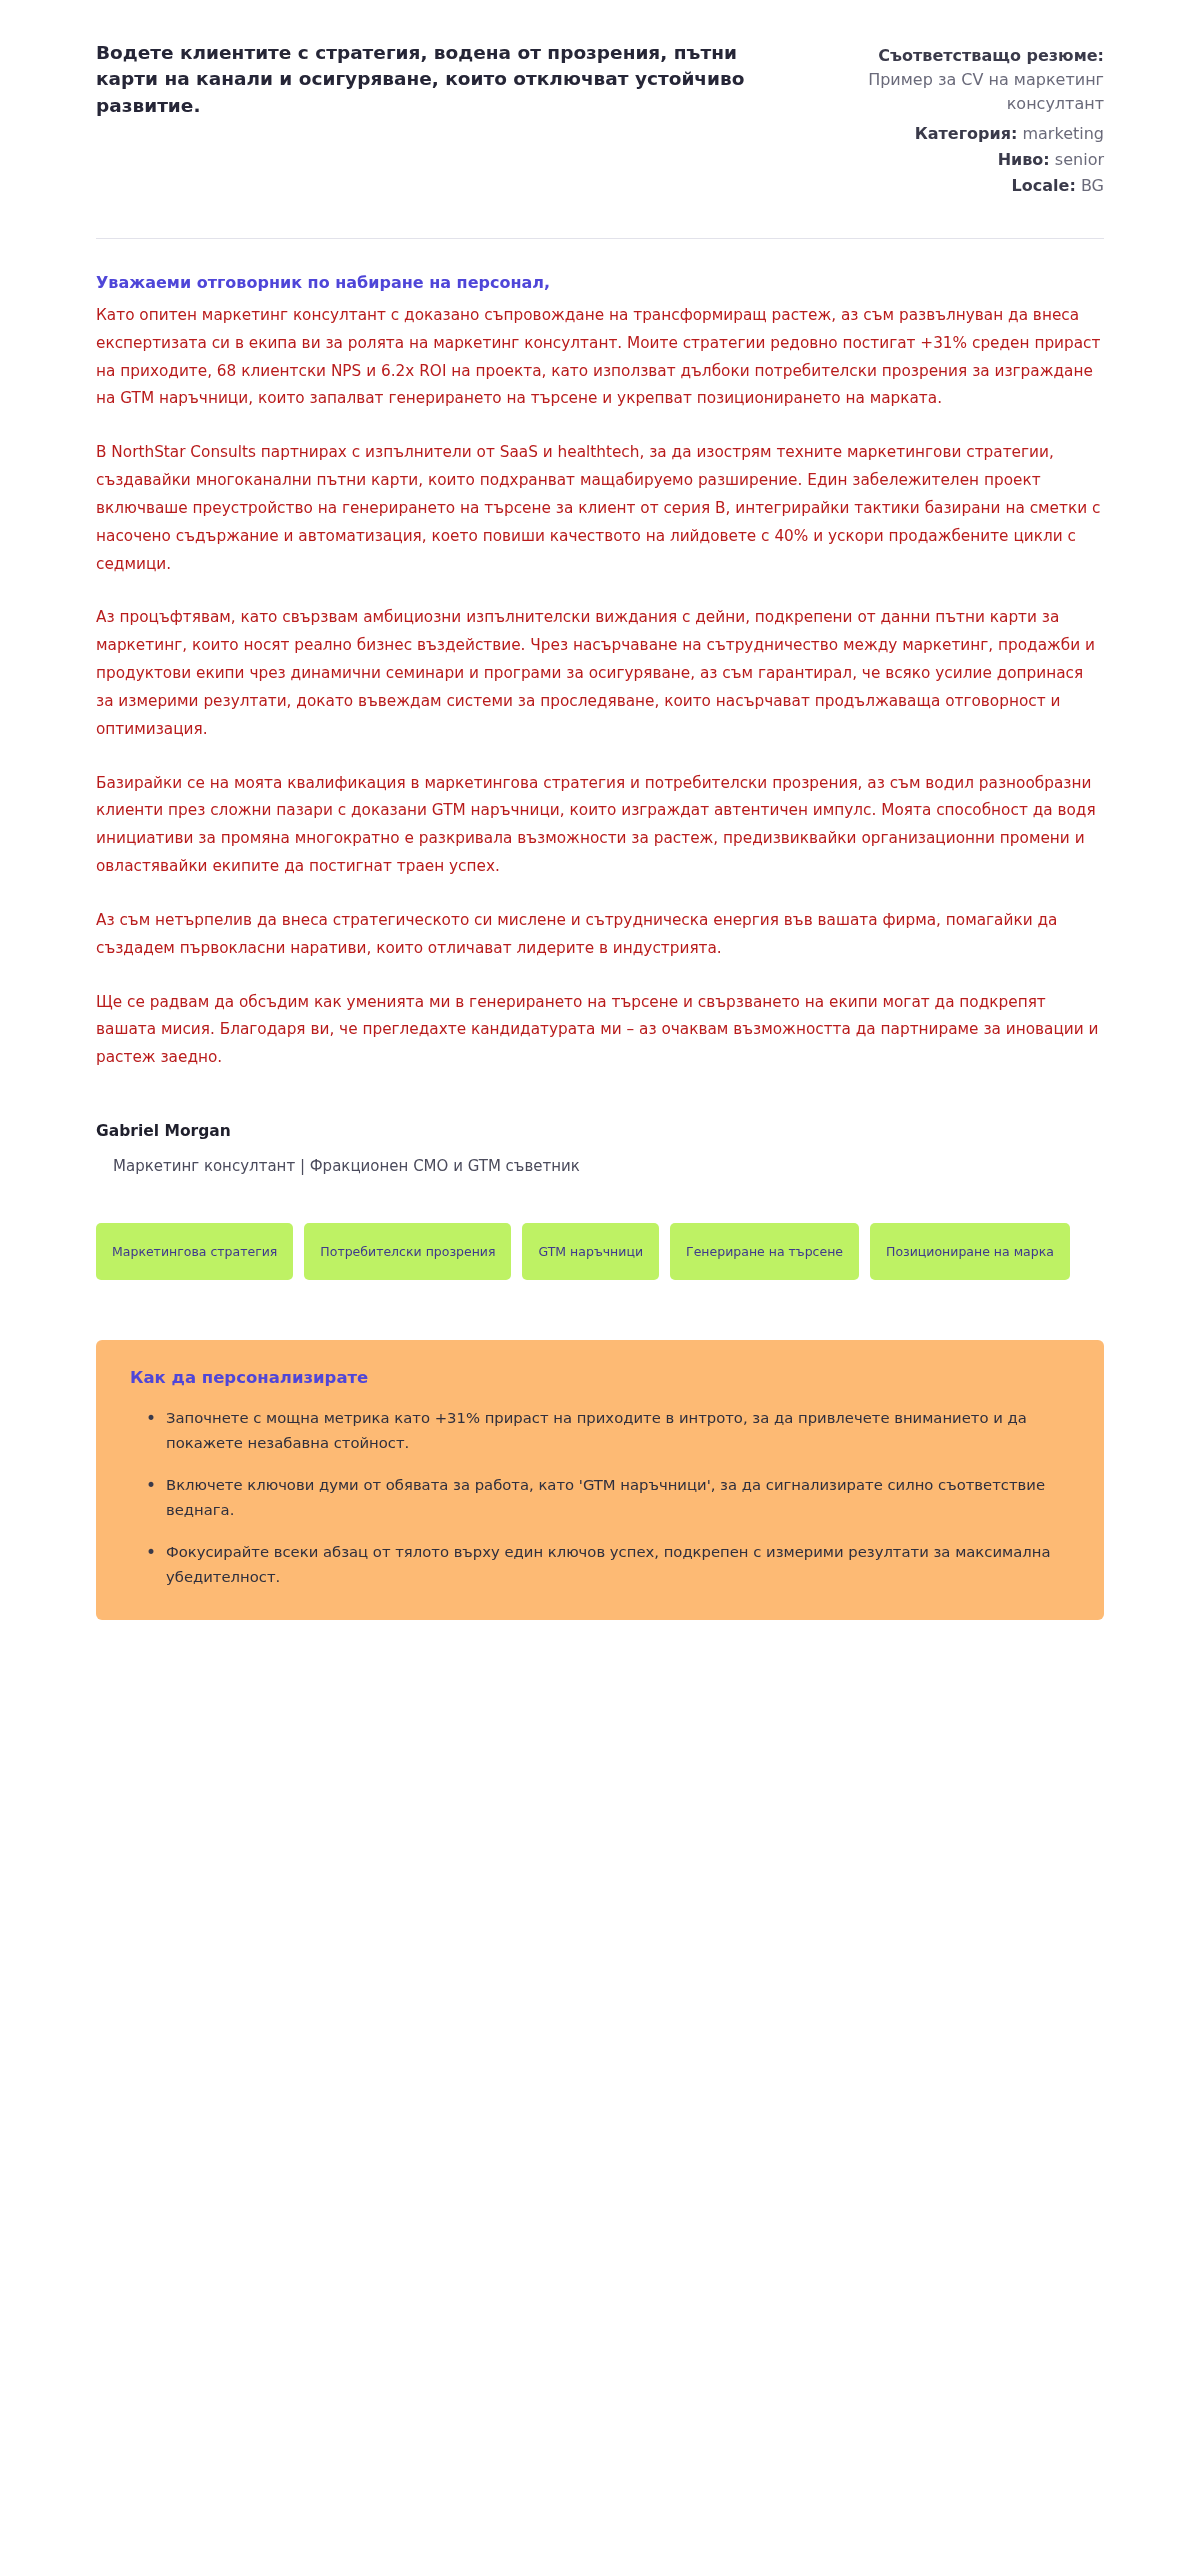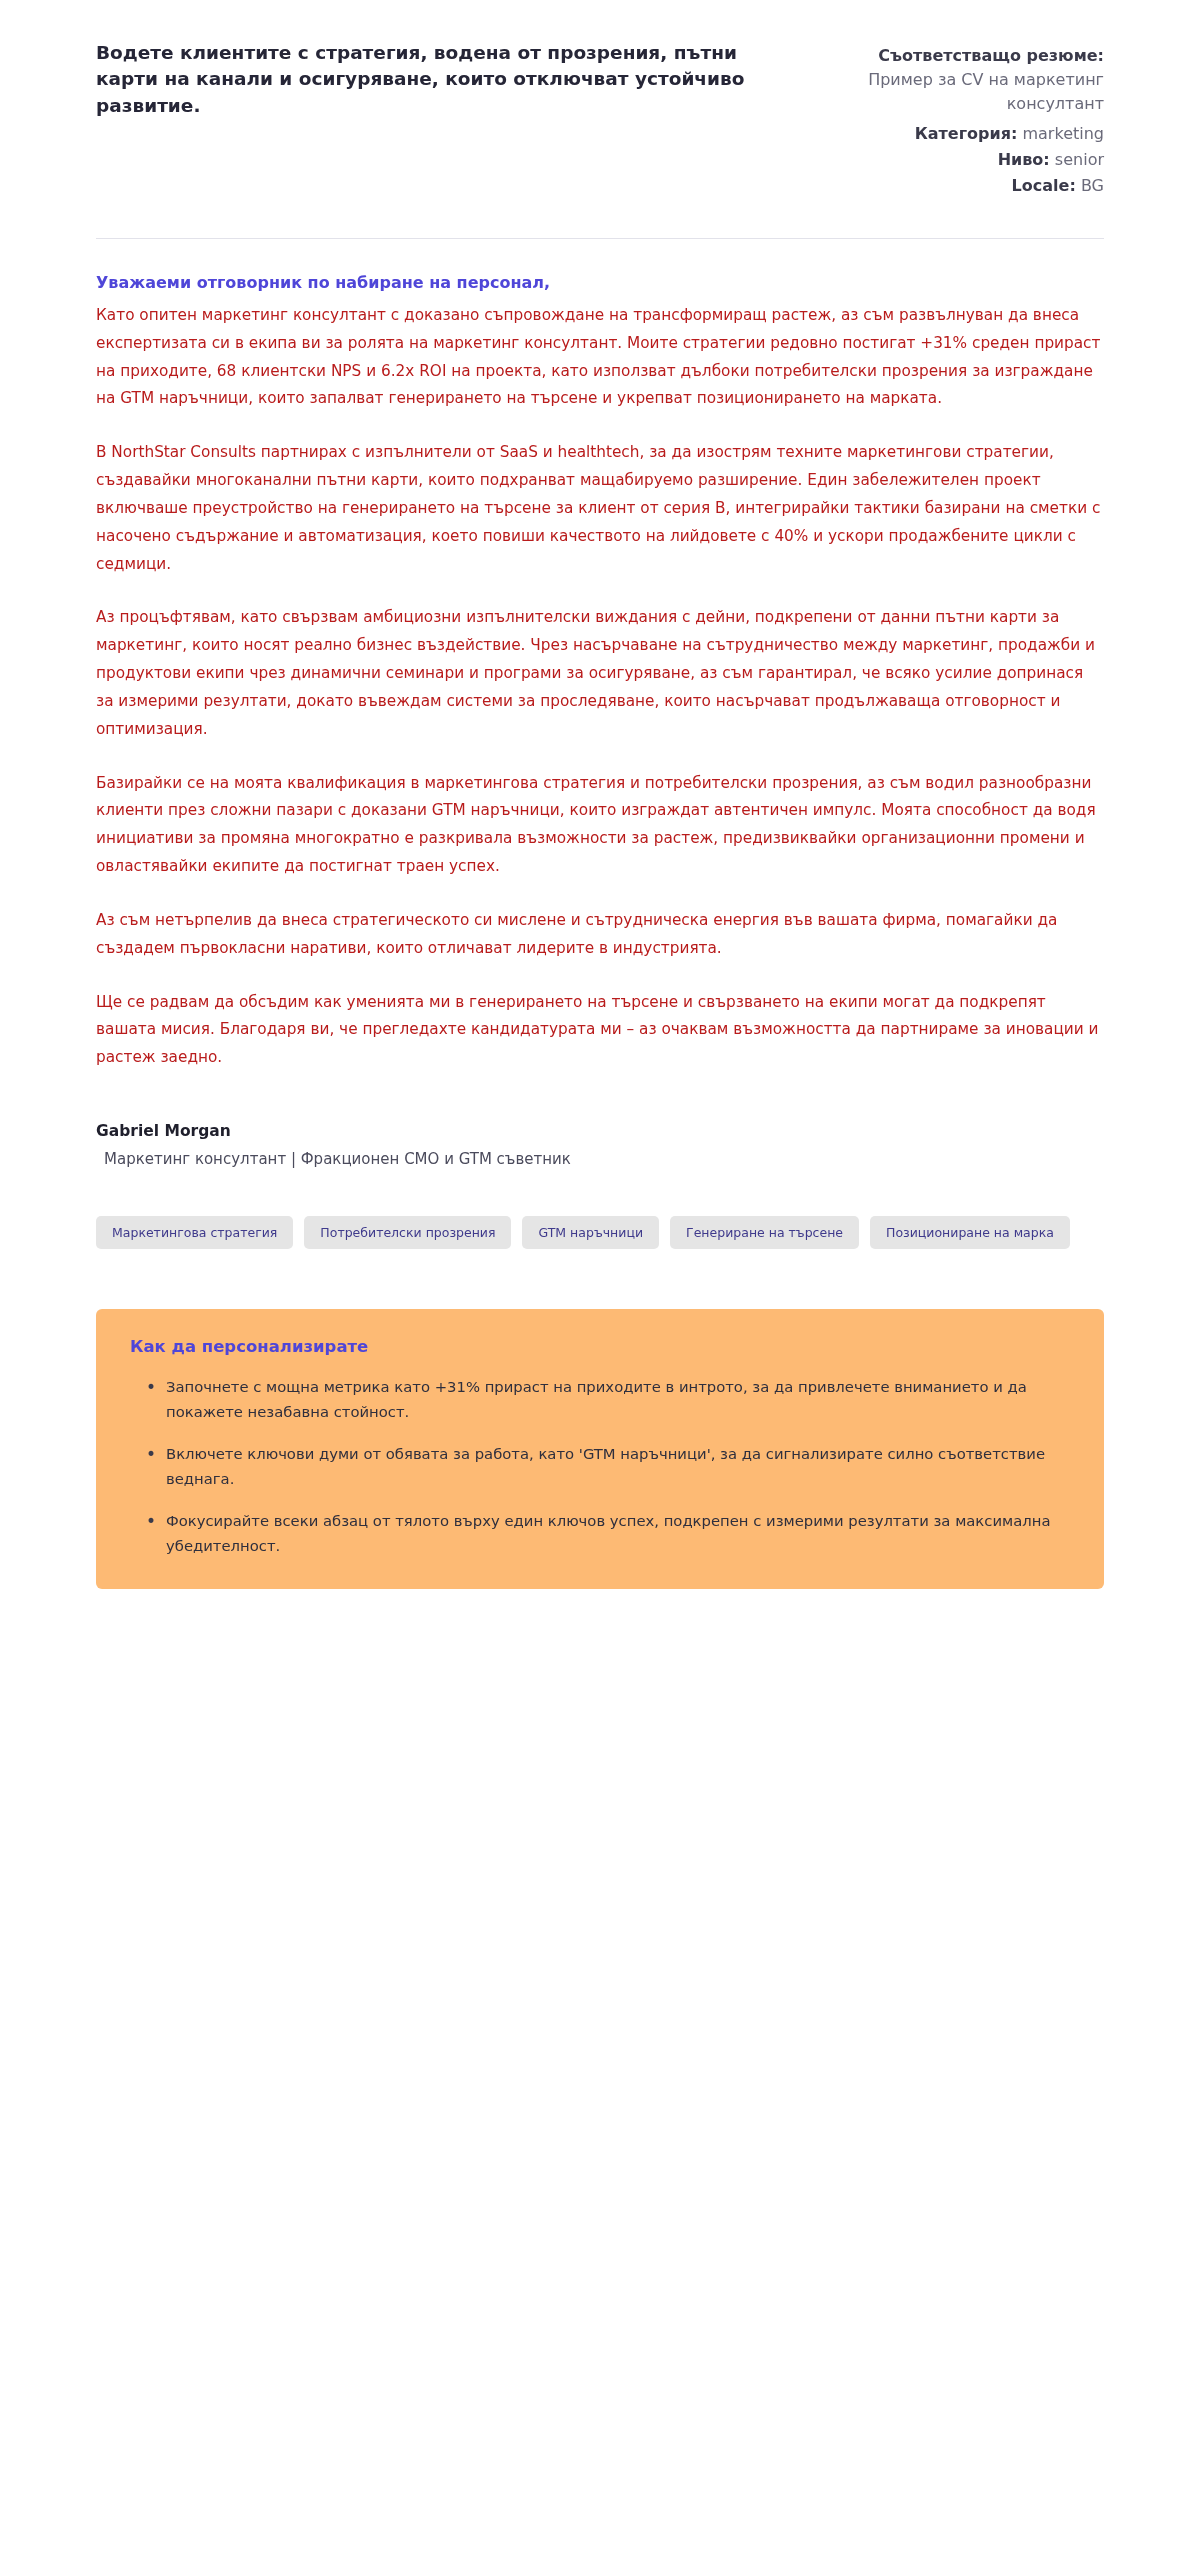--- a/index.html
+++ b/index.html
@@ -90,35 +90,35 @@
   }
   .sig-name {
     font-size: 15.5px;
     font-weight: bold;
     color: #1f1f2c;
     margin: 0 0 10px 0;
   }
   .sig-role {
     font-size: 15px;
     color: #4b4b5c;
-    margin: 8px;
+    margin: 17px;
   }
   
   .tags {
     display: flex;
     flex-wrap: wrap;
     gap: 11px;
     margin-top: 48px;
   }
   .tag {
-    background: #e5e5e5;
+    background: #bef264;
     color: #3f3a8c;
     font-size: 12.5px;
     border-radius: 5px;
-    padding: 9px 16px;
+    padding: 21px 16px;
     white-space: nowrap;
   }
   
   .tips {
     margin-top: 60px;
     background: #fdba74;
     border-radius: 6px;
     padding: 28px 34px 30px 34px;
   }
   .tips-title {

